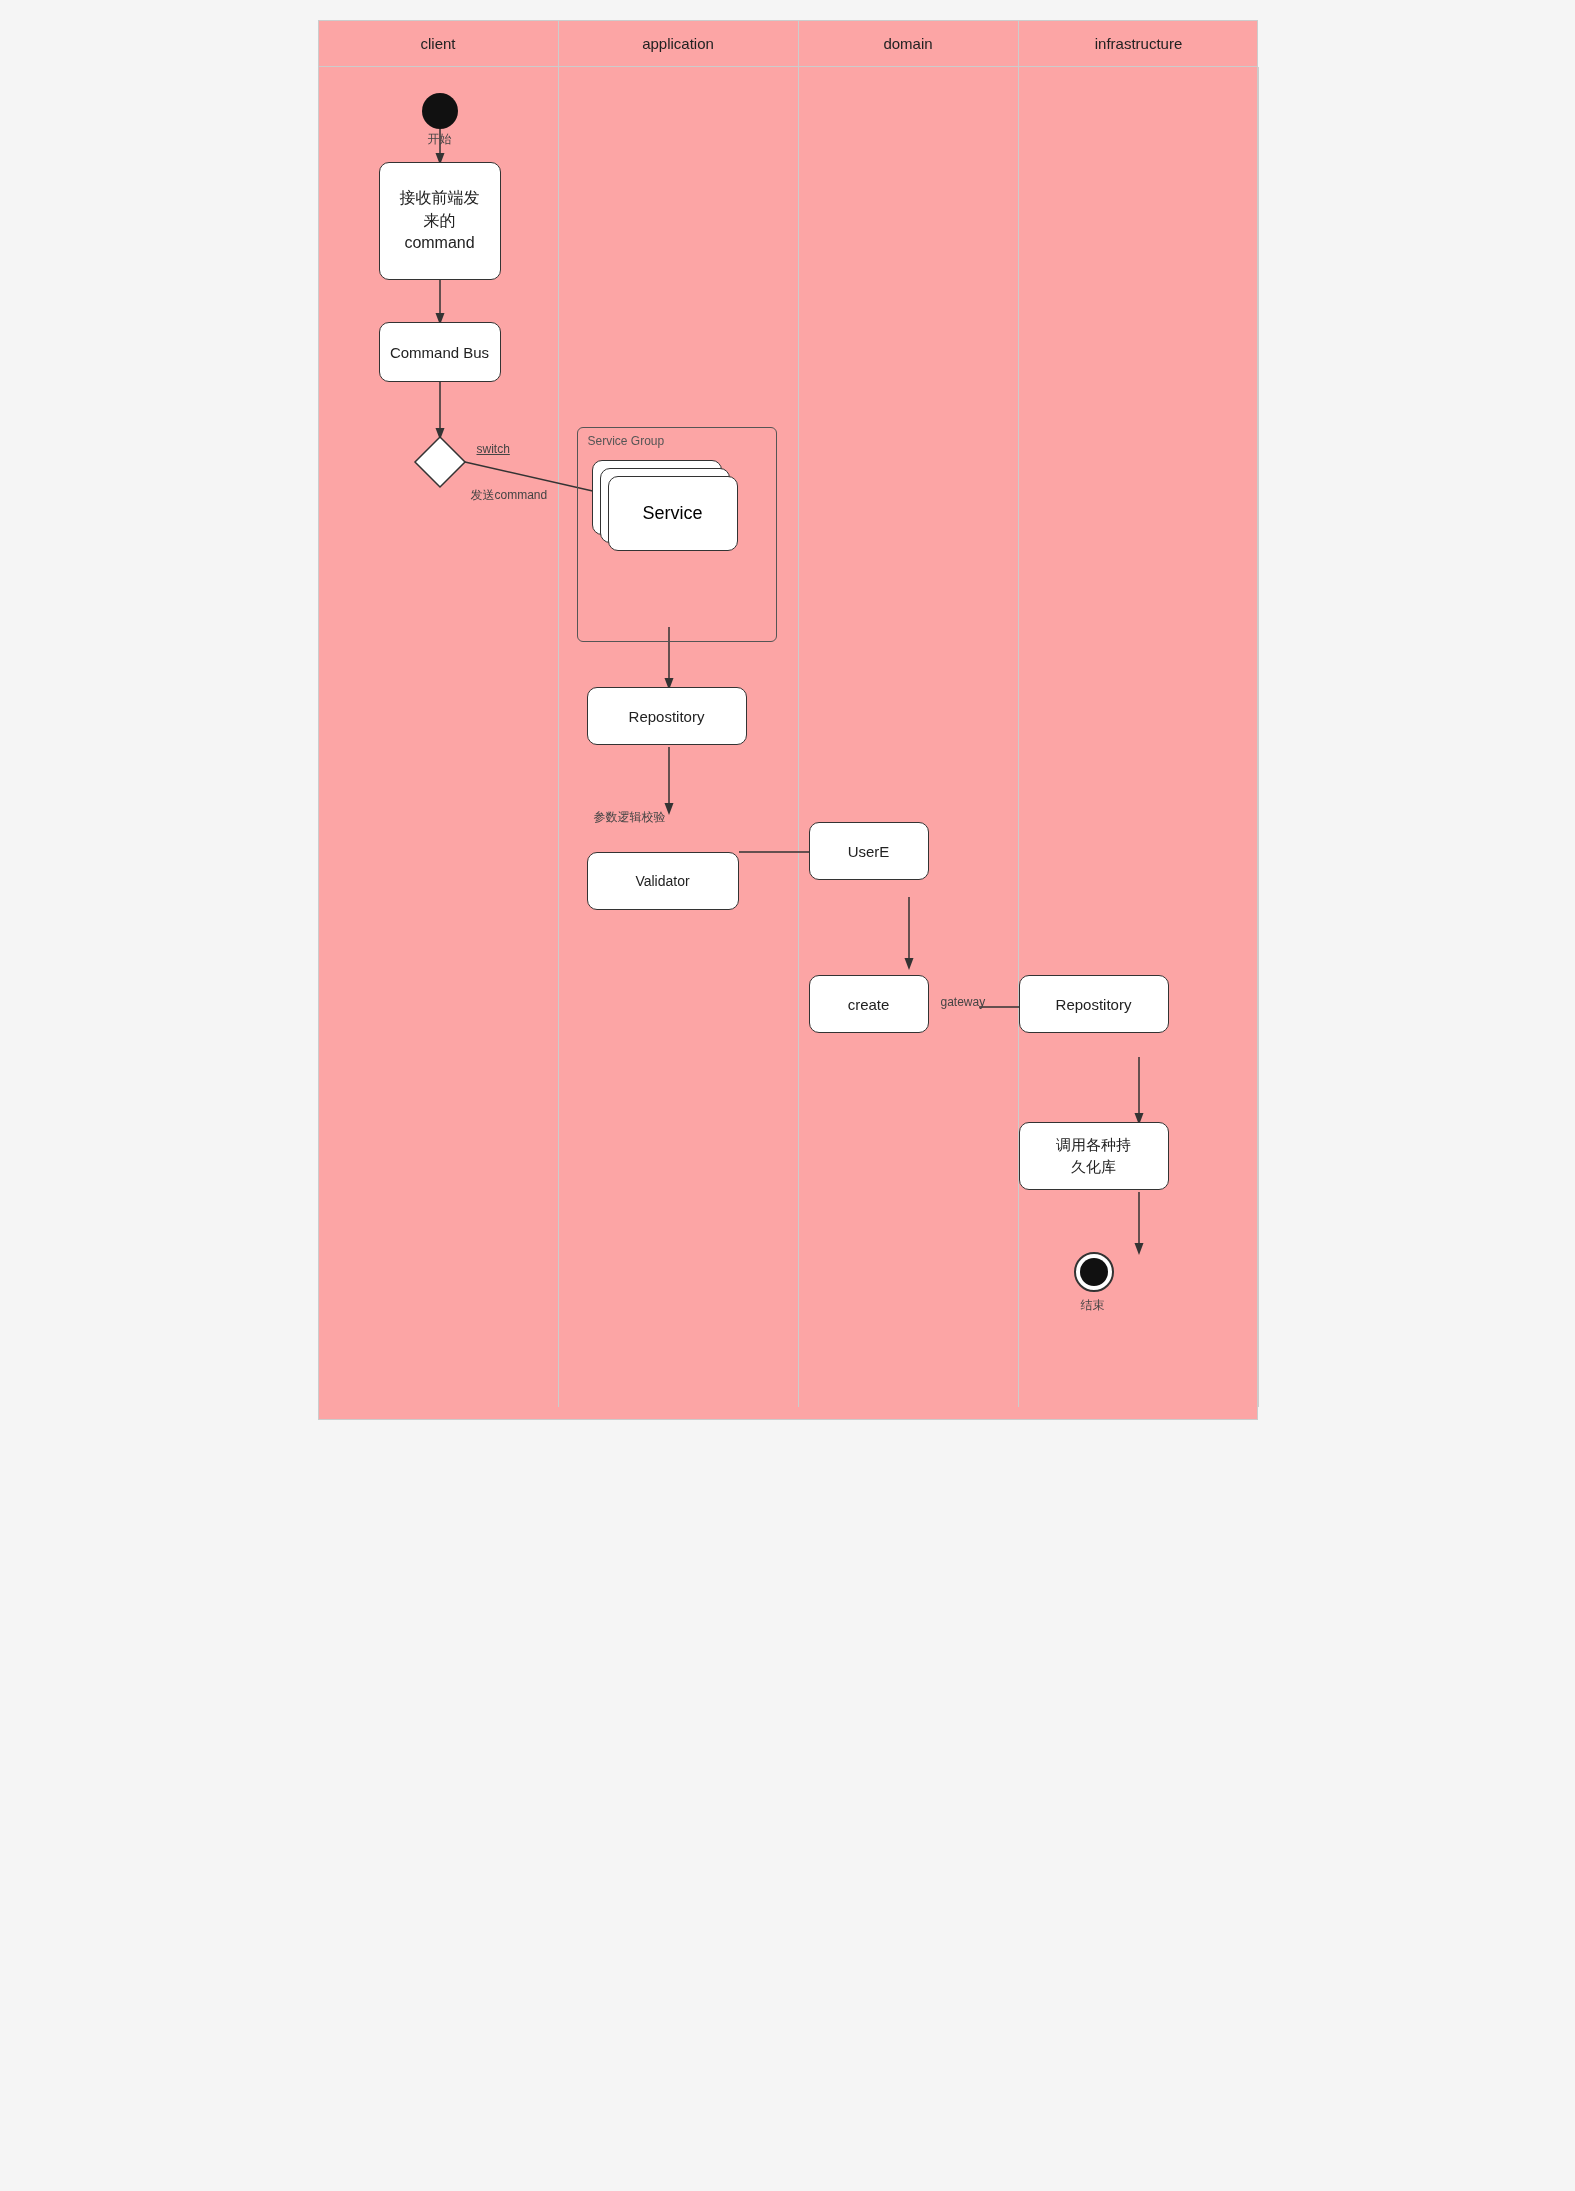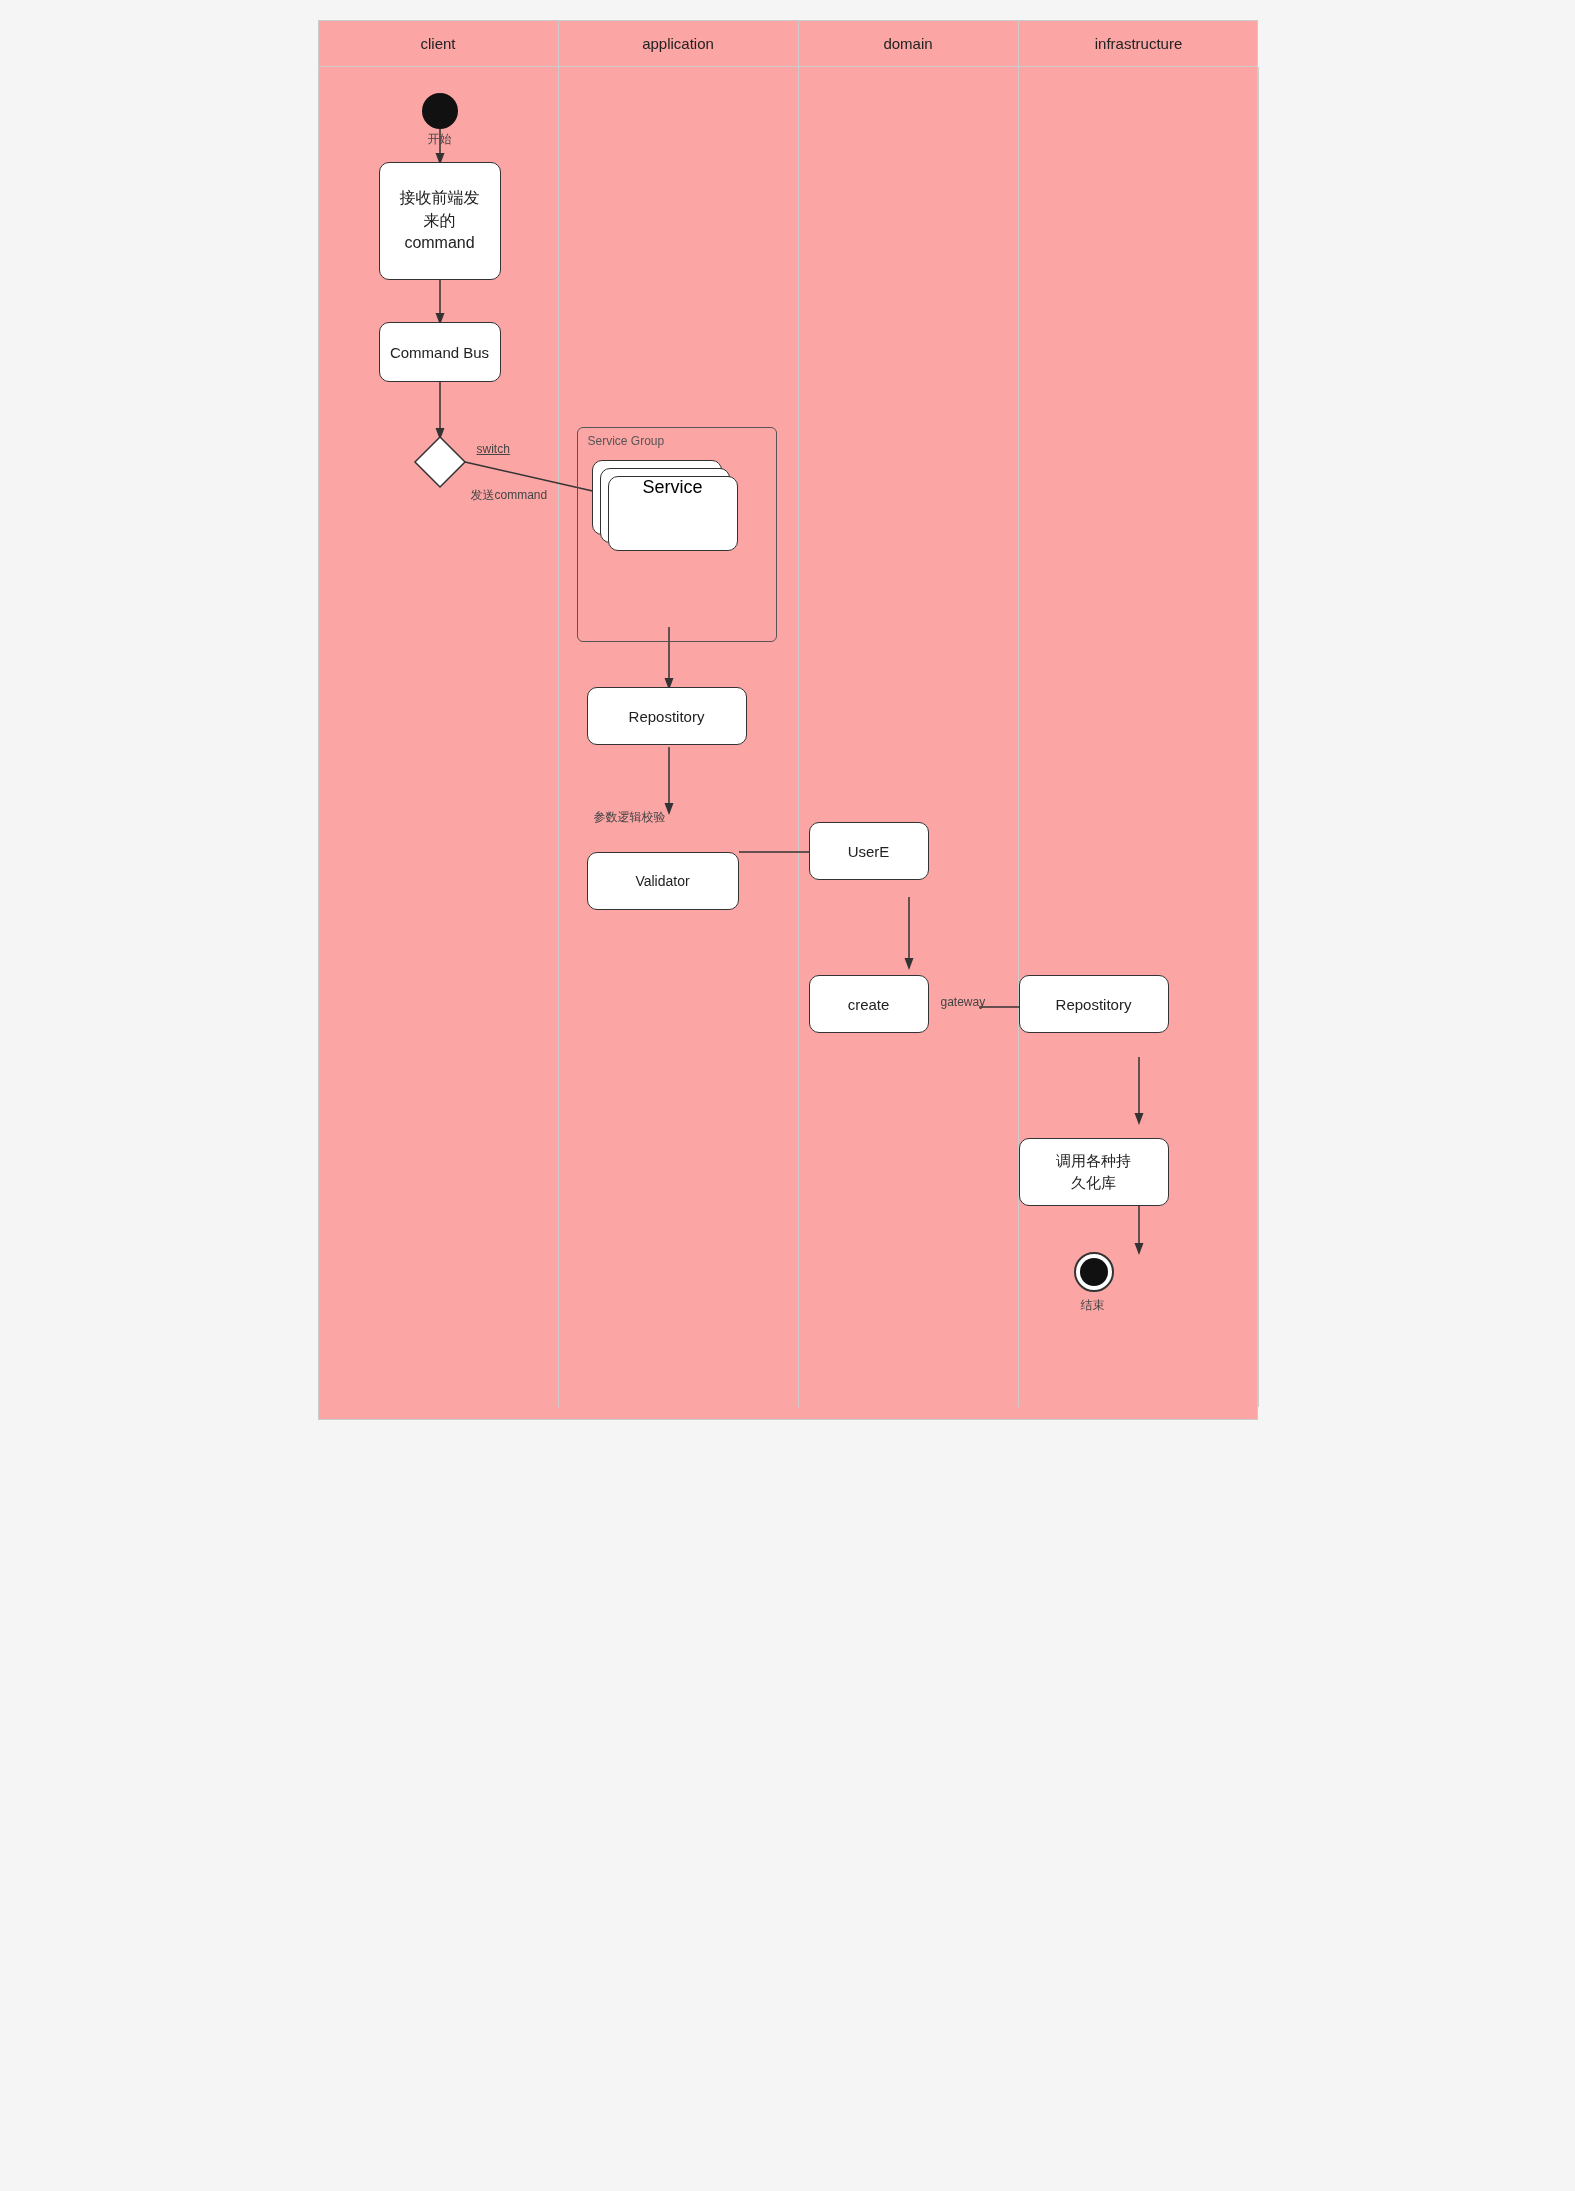--- a/index.html
+++ b/index.html
@@ -174,21 +174,21 @@
     <div class="label-small" style="left: 158px; top: 375px; text-decoration: underline;">switch</div>
 
     <div class="label-small" style="left: 152px; top: 420px;">发送command</div>
 
     <div style="position:absolute; left: 258px; top: 360px; width: 200px; height: 215px; border: 1.5px solid #555; border-radius: 6px; background: transparent;">
 
       <div class="service-group-label" style="top: 6px; left: 10px;">Service Group</div>
 
       <div style="position:absolute; left: 14px; top: 32px; width: 130px; height: 75px; border: 1.5px solid #333; border-radius: 10px; background: white;"></div>
       <div style="position:absolute; left: 22px; top: 40px; width: 130px; height: 75px; border: 1.5px solid #333; border-radius: 10px; background: white;"></div>
-      <div style="position:absolute; left: 30px; top: 48px; width: 130px; height: 75px; border: 1.5px solid #333; border-radius: 10px; background: white; display: flex; justify-content: center;">
+      <div style="position:absolute; left: 30px; top: 48px; width: 130px; height: 75px; border: 1.5px solid #333; border-radius: 10px; background: white; display: flex; align-items: center; justify-content: center;">
         <span style="font-size: 18px;">Service</span>
       </div>
     </div>
 
     <div class="node node-rounded" style="left: 268px; top: 620px; width: 160px; height: 58px; font-size: 15px;">
       <span>Repostitory</span>
     </div>
 
     <div class="label-small" style="left: 275px; top: 730px; margin-top: 12px;">参数逻辑校验</div>
 
@@ -203,21 +203,21 @@
     <div class="node node-rounded" style="left: 490px; top: 908px; width: 120px; height: 58px; font-size: 15px;">
       <span>create</span>
     </div>
 
     <div class="label-small" style="left: 622px; top: 928px;">gateway</div>
 
     <div class="node node-rounded" style="left: 700px; top: 908px; width: 150px; height: 58px; font-size: 15px;">
       <span>Repostitory</span>
     </div>
 
-    <div class="node node-rounded" style="left: 700px; top: 1055px; width: 150px; height: 68px; font-size: 15px; line-height: 1.5; margin-top: 16px;">
+    <div class="node node-rounded" style="left: 700px; top: 1055px; width: 150px; height: 68px; font-size: 15px; line-height: 1.5;">
       <span>调用各种持<br>久化库</span>
     </div>
 
     <div class="circle-end-outer" style="left: 755px; top: 1185px;">
       <div class="circle-end-inner"></div>
     </div>
 
     <div class="label-small" style="left: 762px; top: 1230px;">结束</div>
 
   </div>

